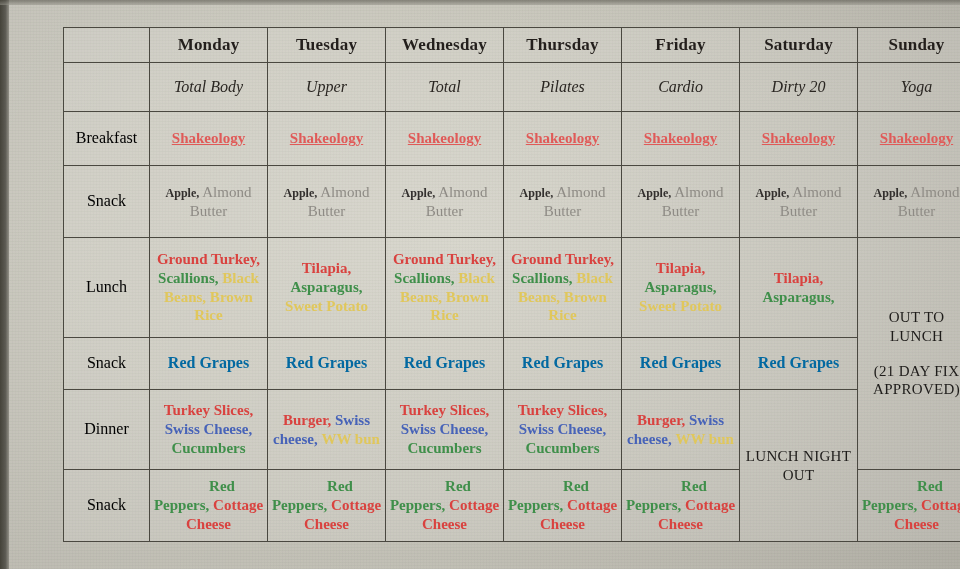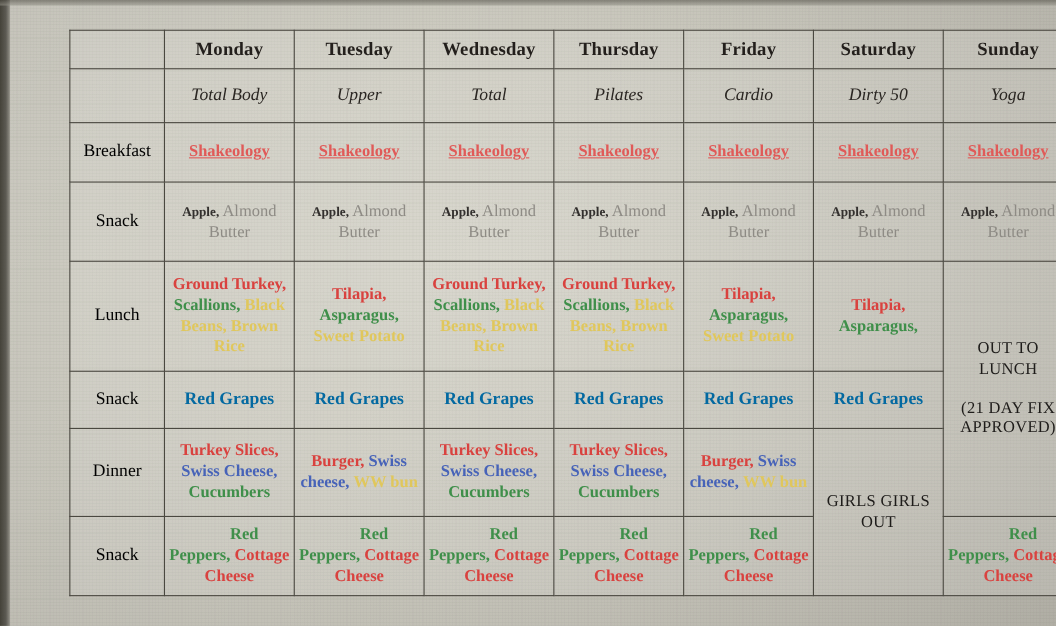--- a/index.html
+++ b/index.html
@@ -158,21 +158,21 @@
         <td class="dayhead">Sunday</td>
       </tr>
 
       <tr>
         <td class="workout"></td>
         <td class="workout">Total Body</td>
         <td class="workout">Upper</td>
         <td class="workout">Total</td>
         <td class="workout">Pilates</td>
         <td class="workout">Cardio</td>
-        <td class="workout">Dirty 50</td>
+        <td class="workout">Dirty 20</td>
         <td class="workout">Yoga</td>
       </tr>
 
       <tr class="r-break">
         <td class="rowlabel">Breakfast</td>
         <td><span class="shakeology">Shakeology</span></td>
         <td><span class="shakeology">Shakeology</span></td>
         <td><span class="shakeology">Shakeology</span></td>
         <td><span class="shakeology">Shakeology</span></td>
         <td><span class="shakeology">Shakeology</span></td>
@@ -264,21 +264,21 @@
           <span class="c-blue">Swiss Cheese,</span>
           <span class="c-green">Cucumbers</span>
           
         </td>
         <td class="cell-text">
           <span class="c-red">Burger,</span>
           <span class="c-blue">Swiss cheese,</span>
           
           <span class="c-yellow">WW bun</span>
         </td>
-        <td class="gno c-black" rowspan="2">GIRLS GIRLS OUT</td>
+        <td class="gno c-black" rowspan="2">LUNCH NIGHT OUT</td>
       </tr>
 
       <tr class="r-snack3">
         <td class="rowlabel">Snack</td>
         <td class="cell-text"><span class="c-pepper">Red Peppers,</span> <span class="c-cottage">Cottage Cheese</span></td>
         <td class="cell-text"><span class="c-pepper">Red Peppers,</span> <span class="c-cottage">Cottage Cheese</span></td>
         <td class="cell-text"><span class="c-pepper">Red Peppers,</span> <span class="c-cottage">Cottage Cheese</span></td>
         <td class="cell-text"><span class="c-pepper">Red Peppers,</span> <span class="c-cottage">Cottage Cheese</span></td>
         <td class="cell-text"><span class="c-pepper">Red Peppers,</span> <span class="c-cottage">Cottage Cheese</span></td>
         <td class="cell-text"><span class="c-pepper">Red Peppers,</span> <span class="c-cottage">Cottage Cheese</span></td>

